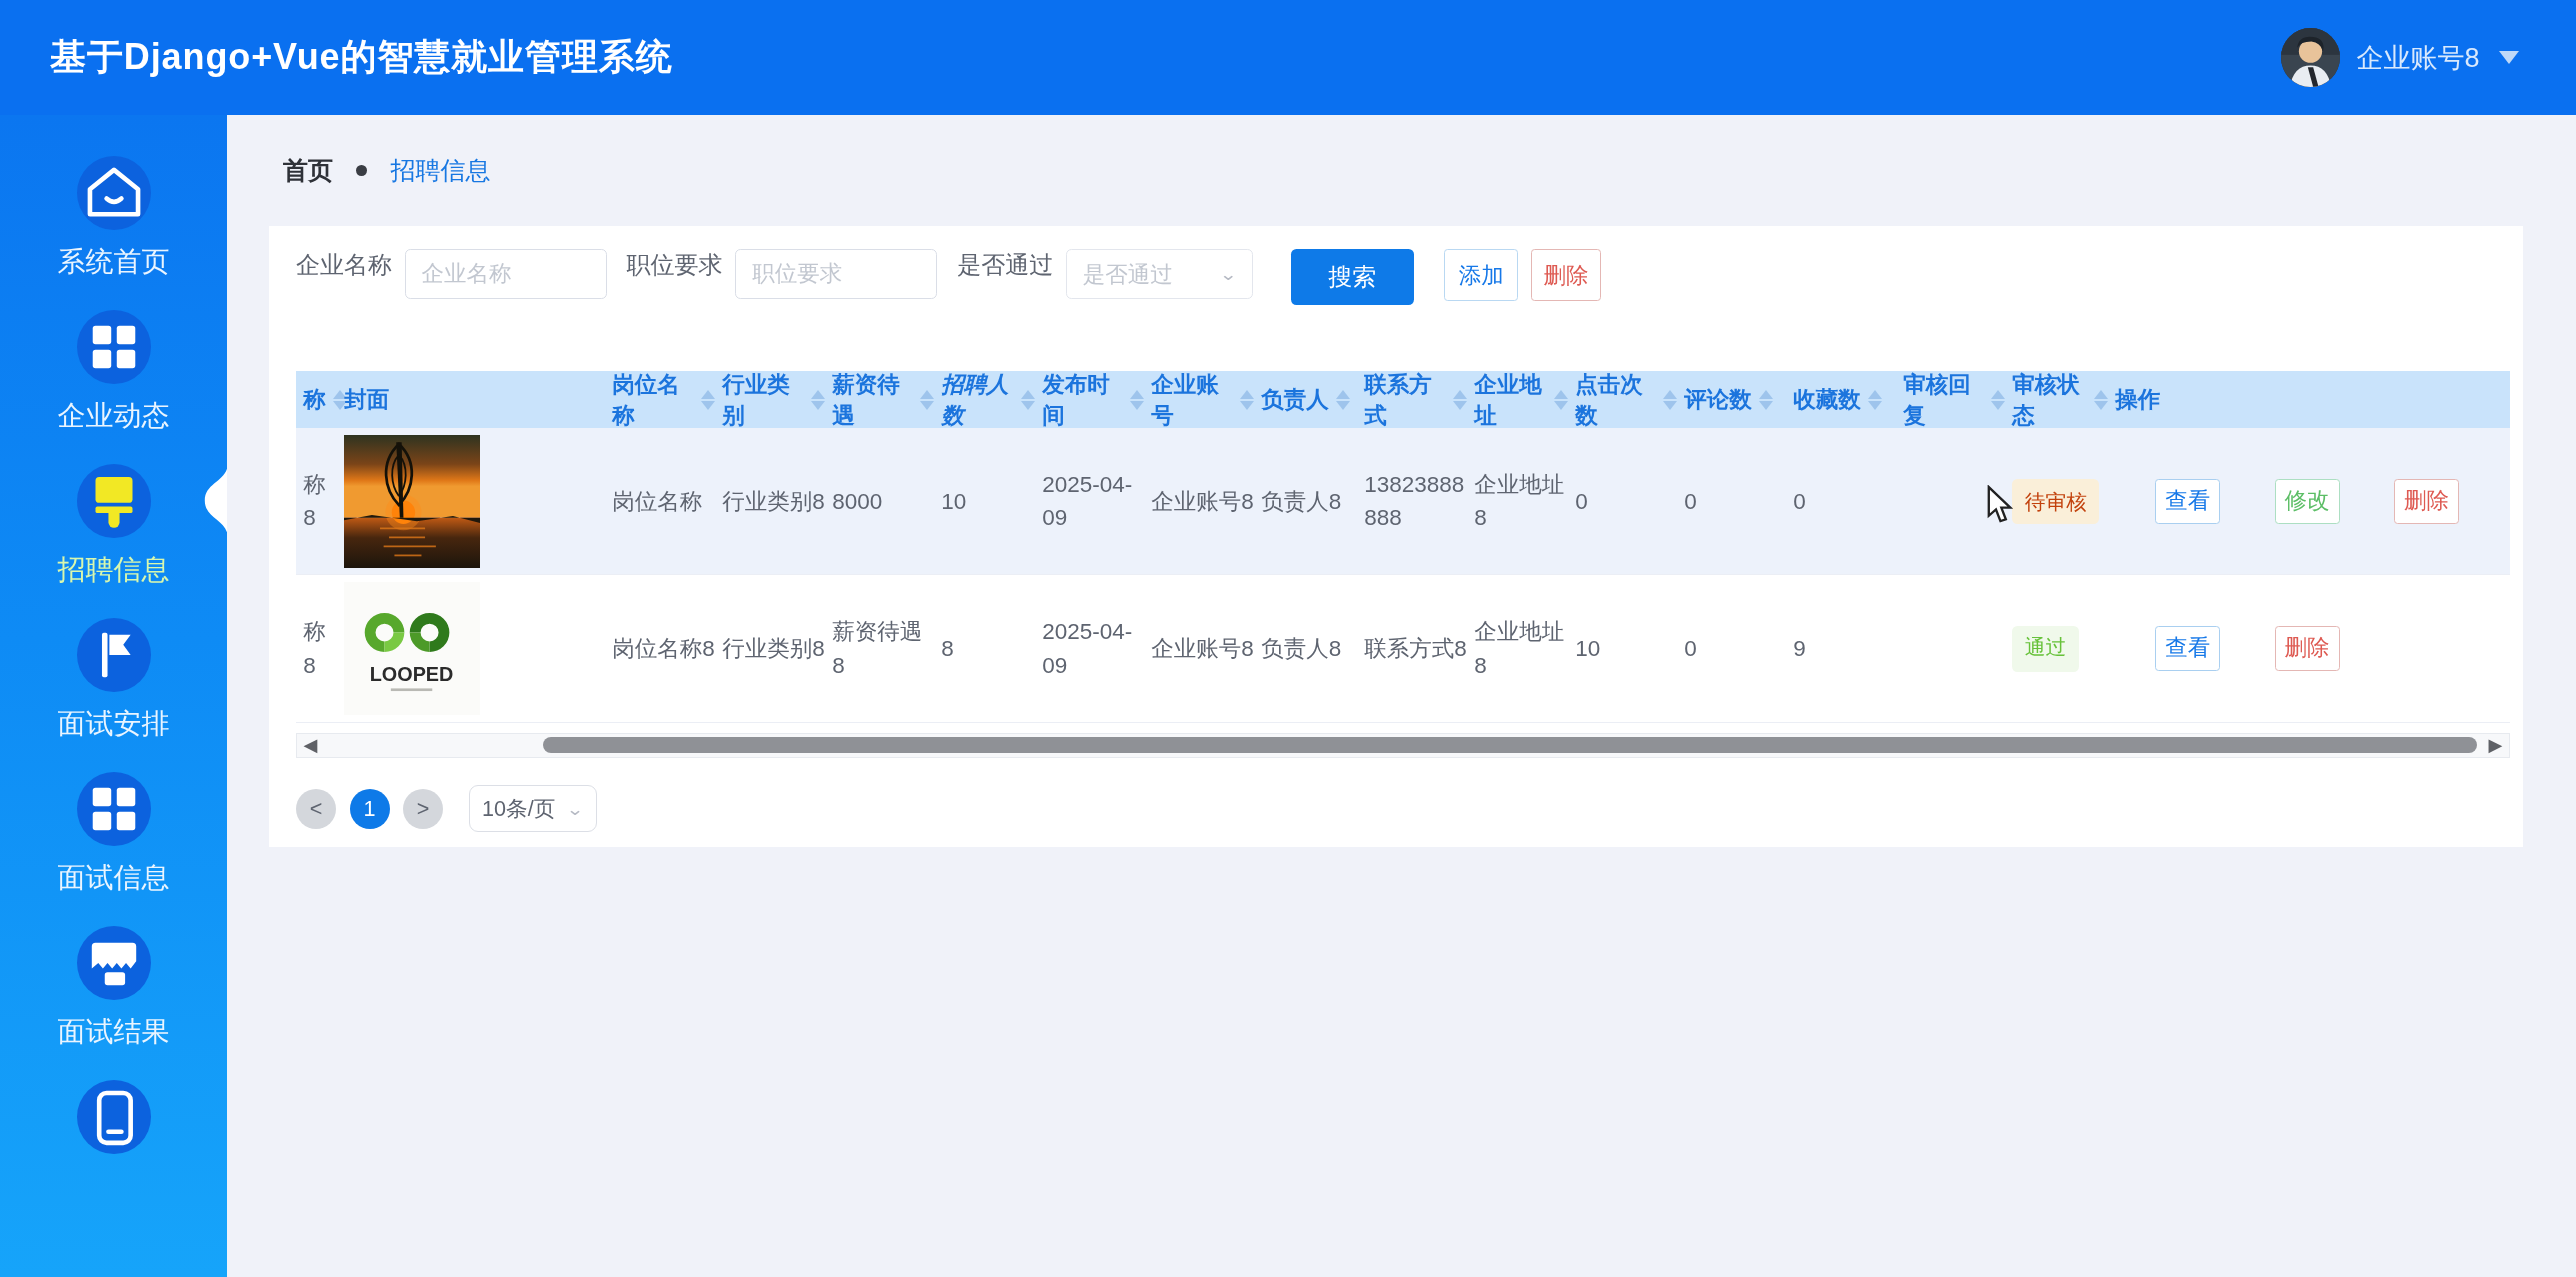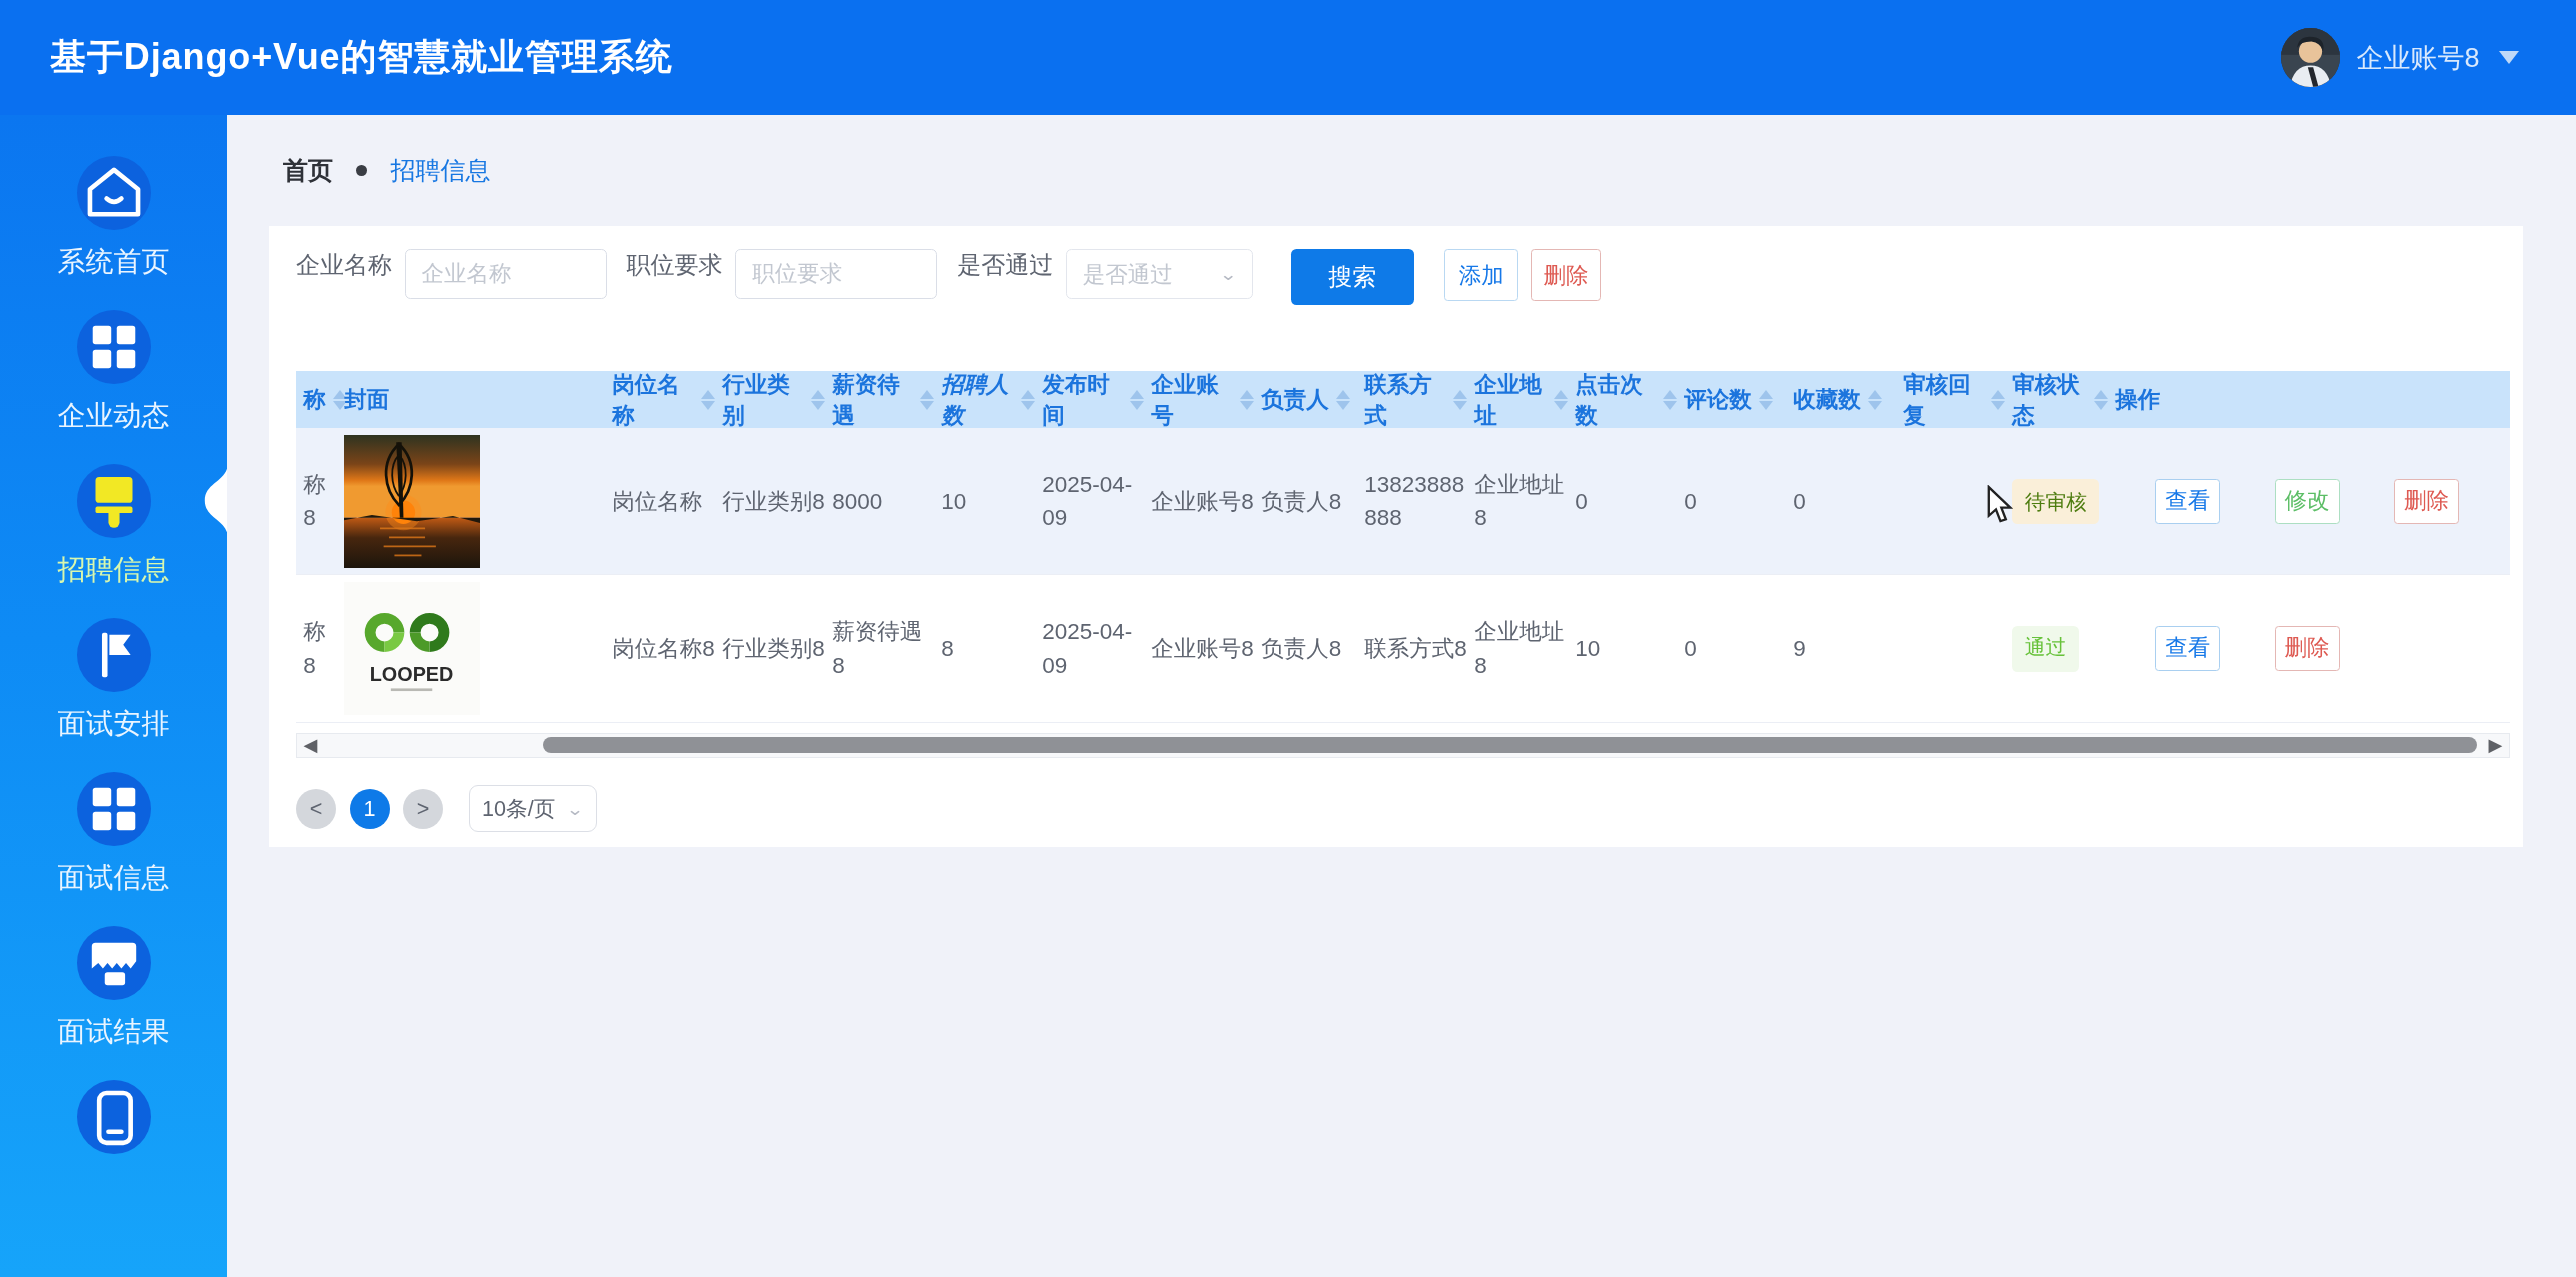--- a/index.html
+++ b/index.html
@@ -64,21 +64,21 @@
   .sorter { display:inline-flex; flex-direction:column; margin-left:7.2px; gap:2.7px; }
   .sorter i { width:0; height:0; border-left:7.2px solid transparent; border-right:7.2px solid transparent; display:block; }
   .sorter .up { border-bottom:9px solid #9EC4EC; }
   .sorter .dn { border-top:9px solid #9EC4EC; }
   .trow { display:flex; align-items:center; border-bottom:1.8px solid #EBEEF5; }
   .trow.r0 { height:147px; background:#EDF2FB; }
   .trow.r1 { height:148px; background:#FFFFFF; }
   .td { font-size:22.5px; color:#5E6470; padding-left:7.2px; flex:none; word-break:break-all; line-height:1.5; }
   .cover { width:136px; height:133px; display:block; cursor:pointer; }
   .tag { display:inline-block; font-size:20.7px; padding:7.2px 12.6px; border-radius:5.4px; }
-  .tag.warning { color:#4d7c0f; background:#FAEFD9; }
+  .tag.warning { color:#c2410c; background:#FAEFD9; }
   .tag.success { color:#67C23A; background:#F0F9EB; }
   .abtn { display:inline-block; min-width:59px; height:45px; line-height:41px; text-align:center;
     font-size:22.5px; background:#fff; border-radius:3.6px; cursor:pointer; margin-right:14.4px; padding:0 9px;margin-left:40px; }
   .abtn.view { color:#1678E8; border:1.8px solid #A9CFF0; }
   .abtn.edit { color:#5CBE66; border:1.8px solid #ACDFC2; }
   .abtn.delete { color:#DE5A52; border:1.8px solid #E4B7B4; }
 
   
   .hscroll { position:relative; margin-top:10px; width:2214px; height:25px;
     background:#F7F8FA; border:1.8px solid #E7EAEF; }

